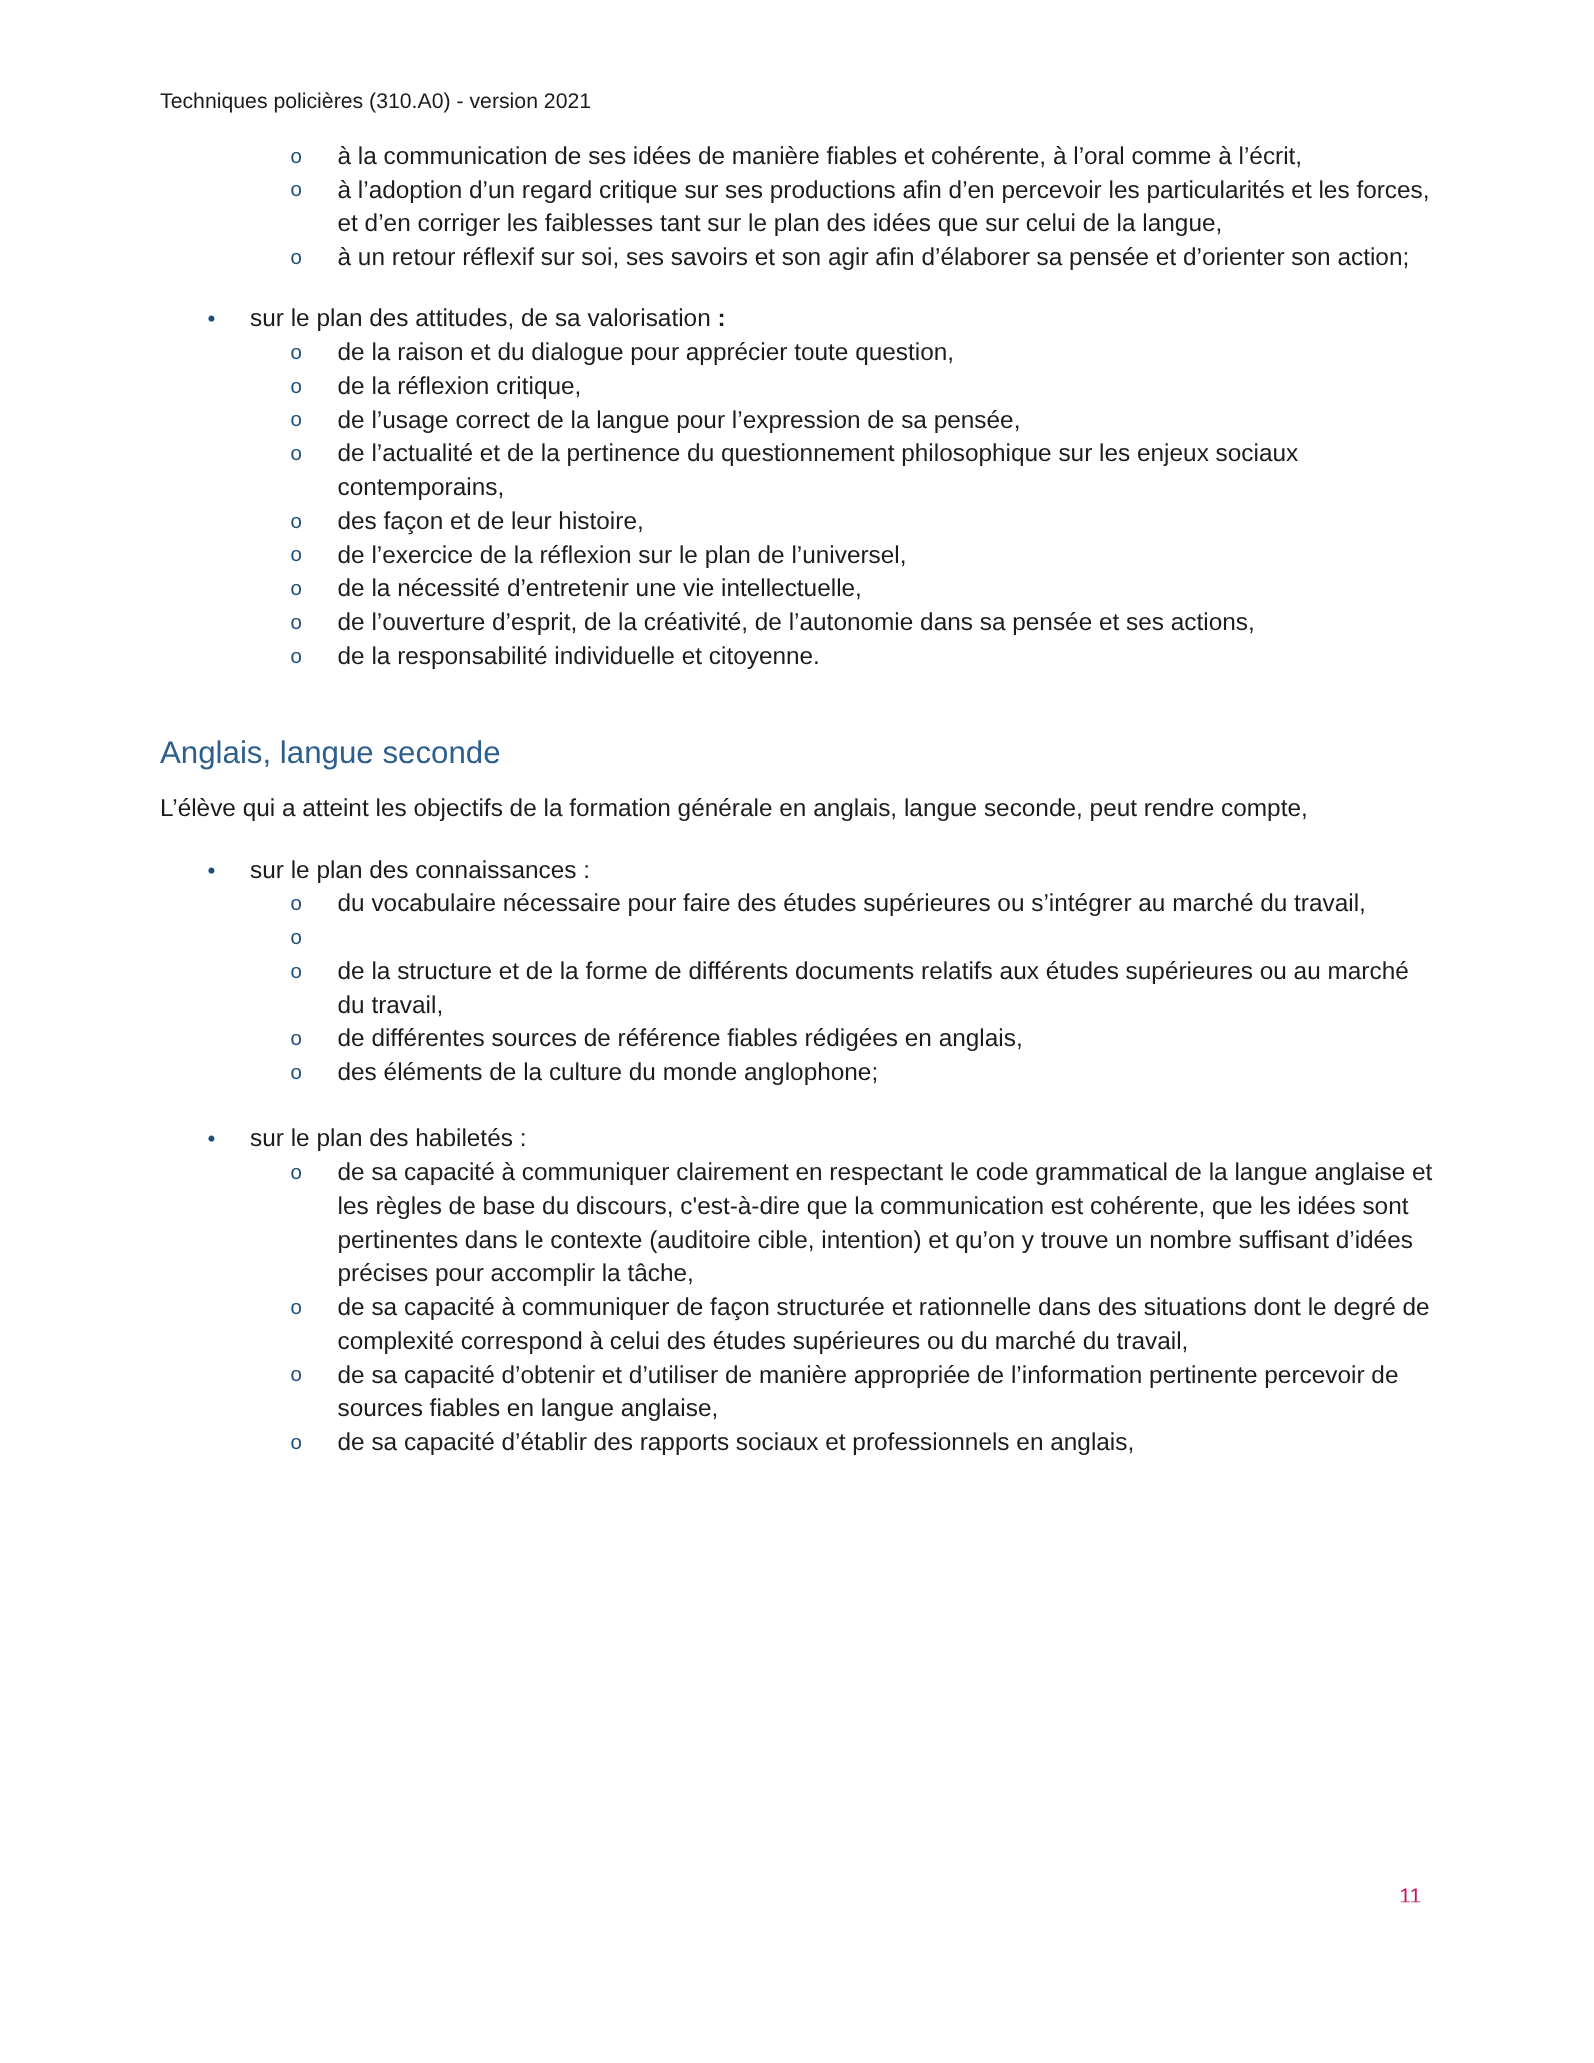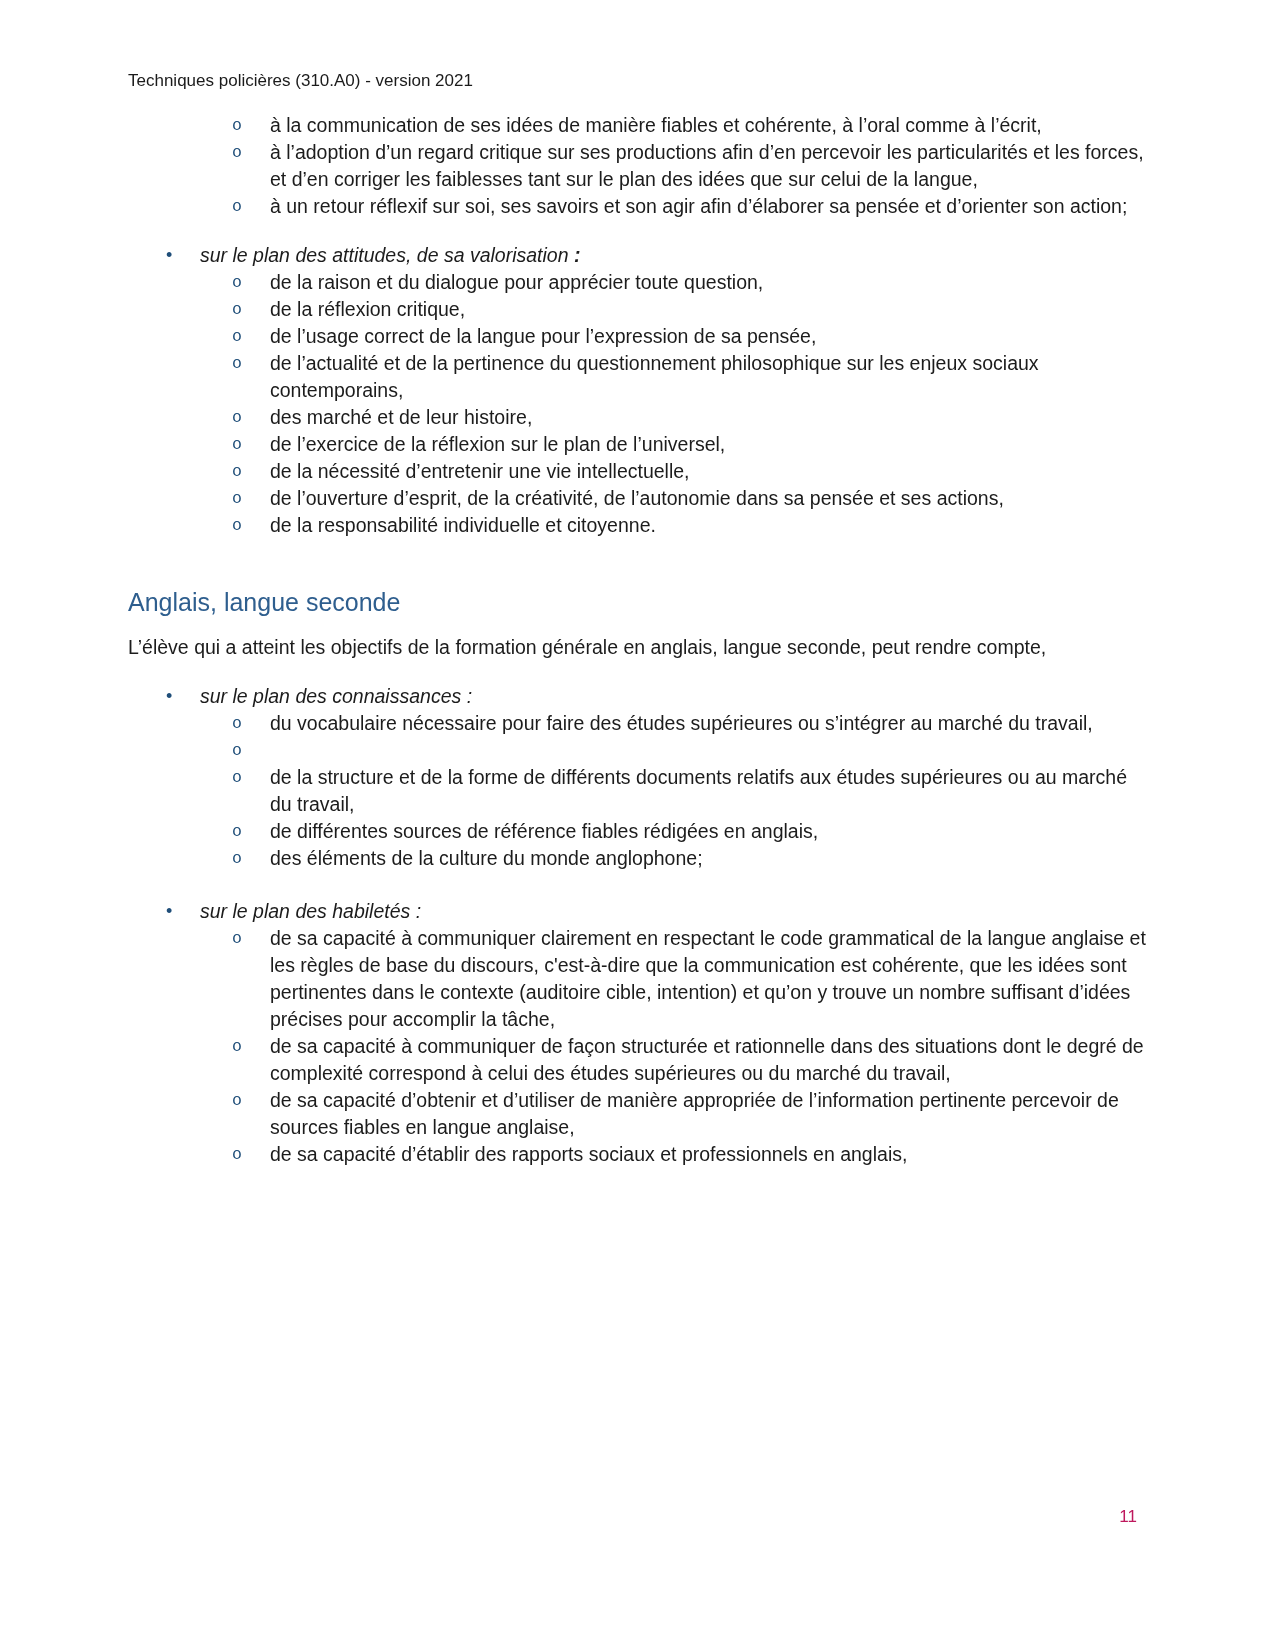--- a/index.html
+++ b/index.html
@@ -27,21 +27,21 @@
     color:#1F4E79;
     font-family:"Liberation Mono", monospace;
     font-size:16.5px; line-height:27px;
   }
   .litext { flex:1; }
   .blabel { display:flex; align-items:flex-start; }
   .bmark {
     flex:0 0 34px; margin-left:38px;
     color:#1F4E79; font-size:18px; line-height:27px;
   }
-  .btext { flex:1;font-style:italic; }
+  .btext { flex:1; }
   .bold-colon { font-weight:700; }
   .sec-attitudes { margin-top:22px; }
   .h2 {
     margin-top:48px; margin-bottom:16px;
     font-size:25px; line-height:31px; font-weight:400;
     color:#2E5E8E;
   }
   .para { width:1021px; }
   .sec-connaissances { margin-top:22px; }
   .sec-habiletes { margin-top:26px; }
@@ -97,21 +97,21 @@
         <li>
           <span class="omark">o</span>
           <span class="litext">de l’usage correct de la langue pour l’expression de sa pensée,</span>
         </li>
         <li>
           <span class="omark">o</span>
           <span class="litext">de l’actualité et de la pertinence du questionnement philosophique sur les enjeux sociaux contemporains,</span>
         </li>
         <li>
           <span class="omark">o</span>
-          <span class="litext">des marché et de leur histoire,</span>
+          <span class="litext">des façon et de leur histoire,</span>
         </li>
         <li>
           <span class="omark">o</span>
           <span class="litext">de l’exercice de la réflexion sur le plan de l’universel,</span>
         </li>
         <li>
           <span class="omark">o</span>
           <span class="litext">de la nécessité d’entretenir une vie intellectuelle,</span>
         </li>
         <li>

